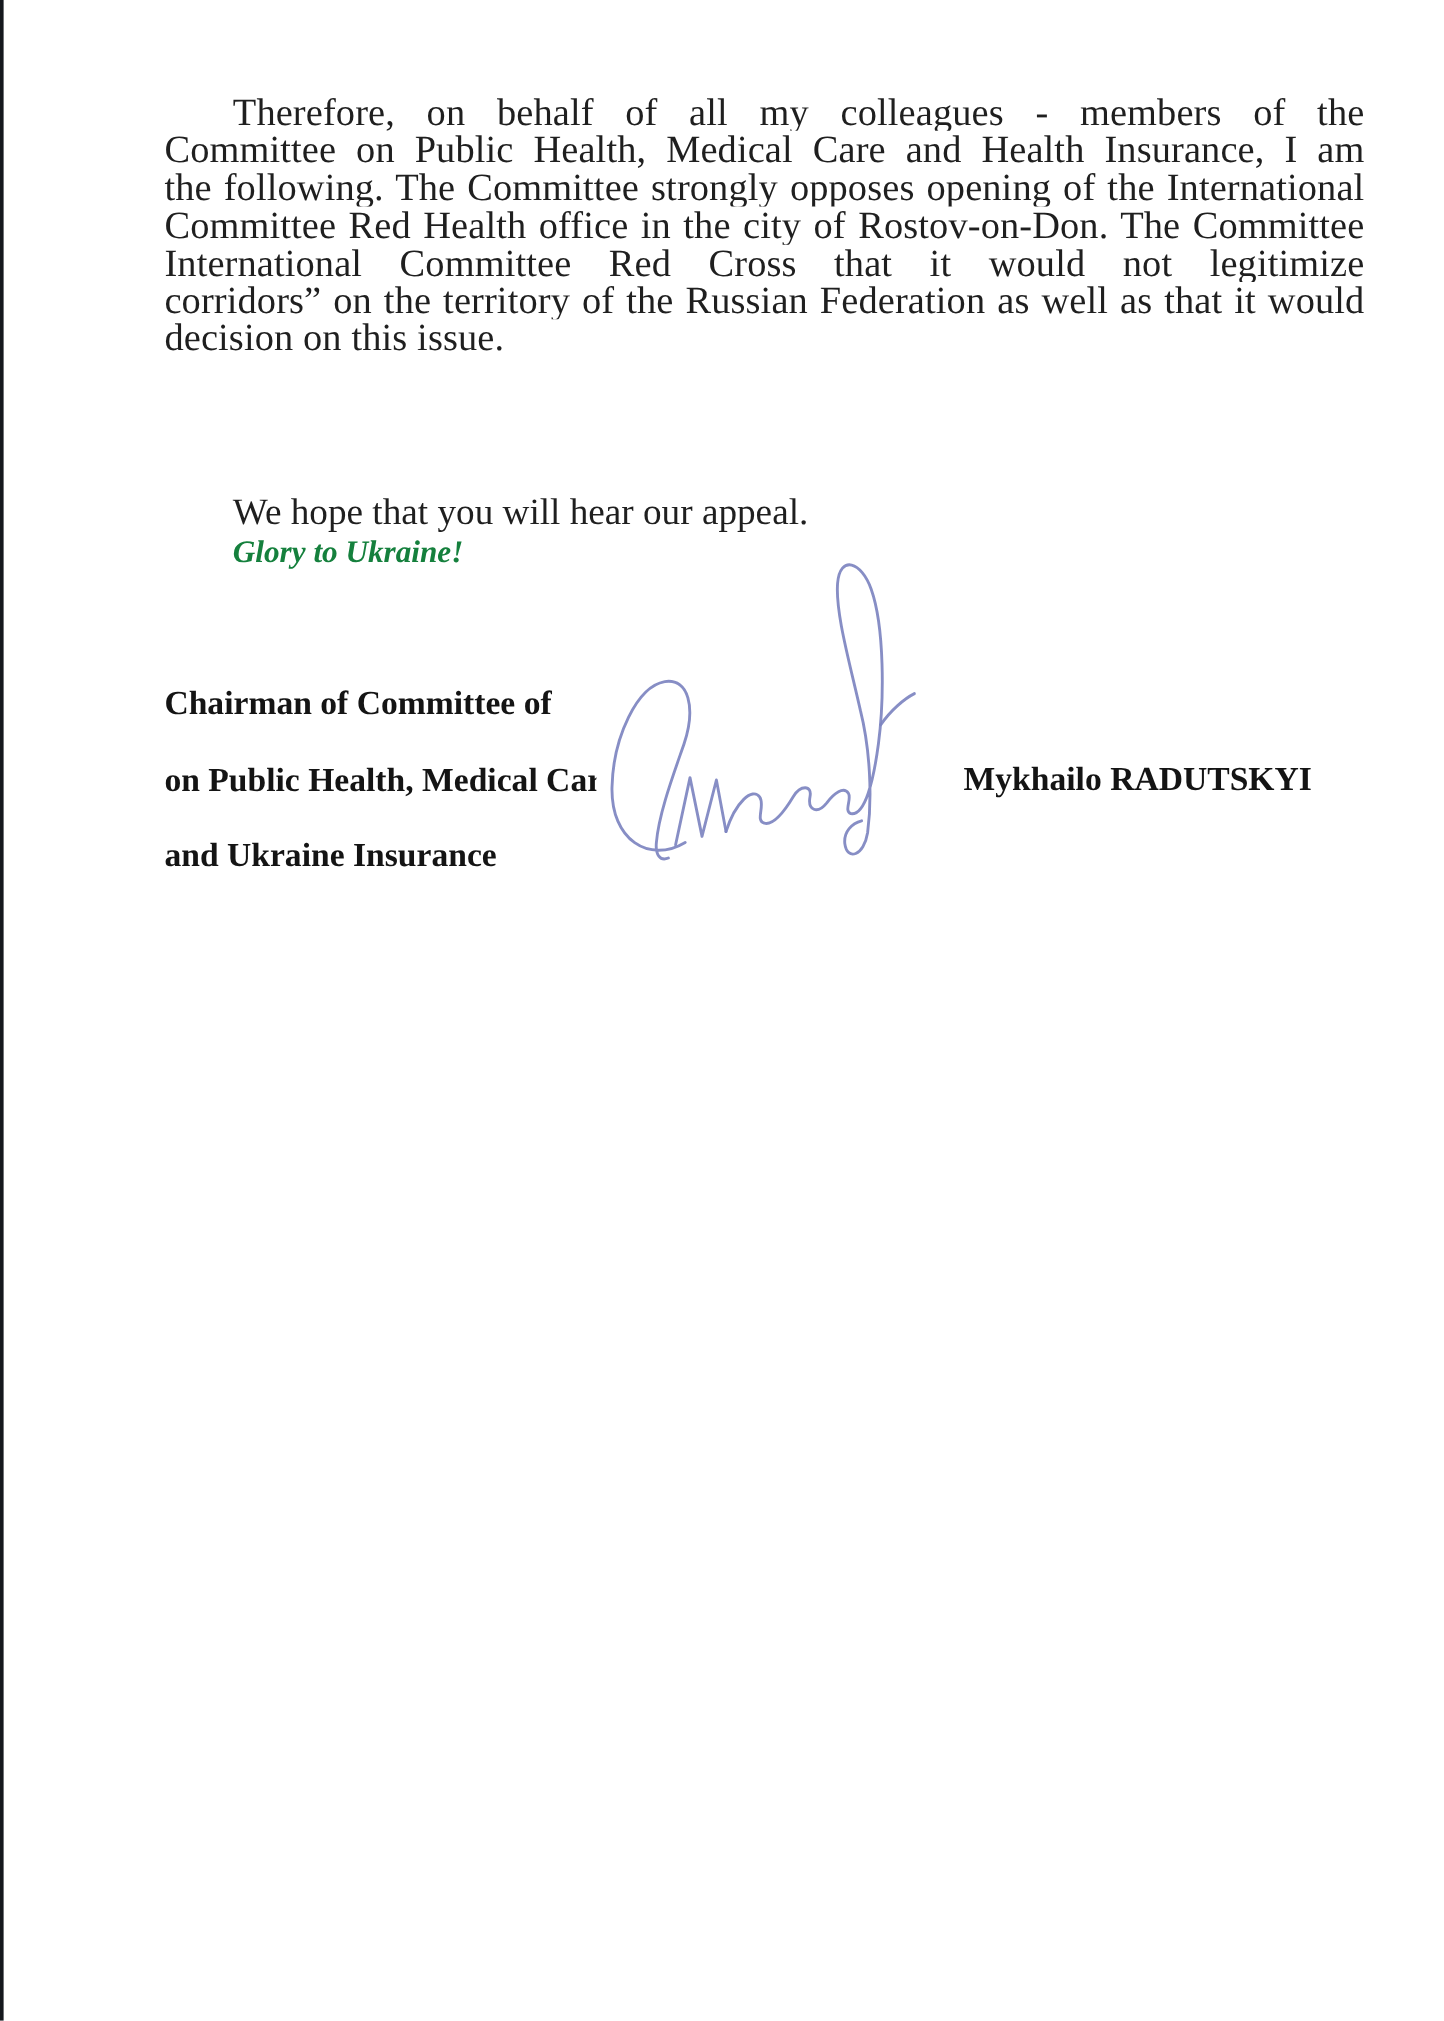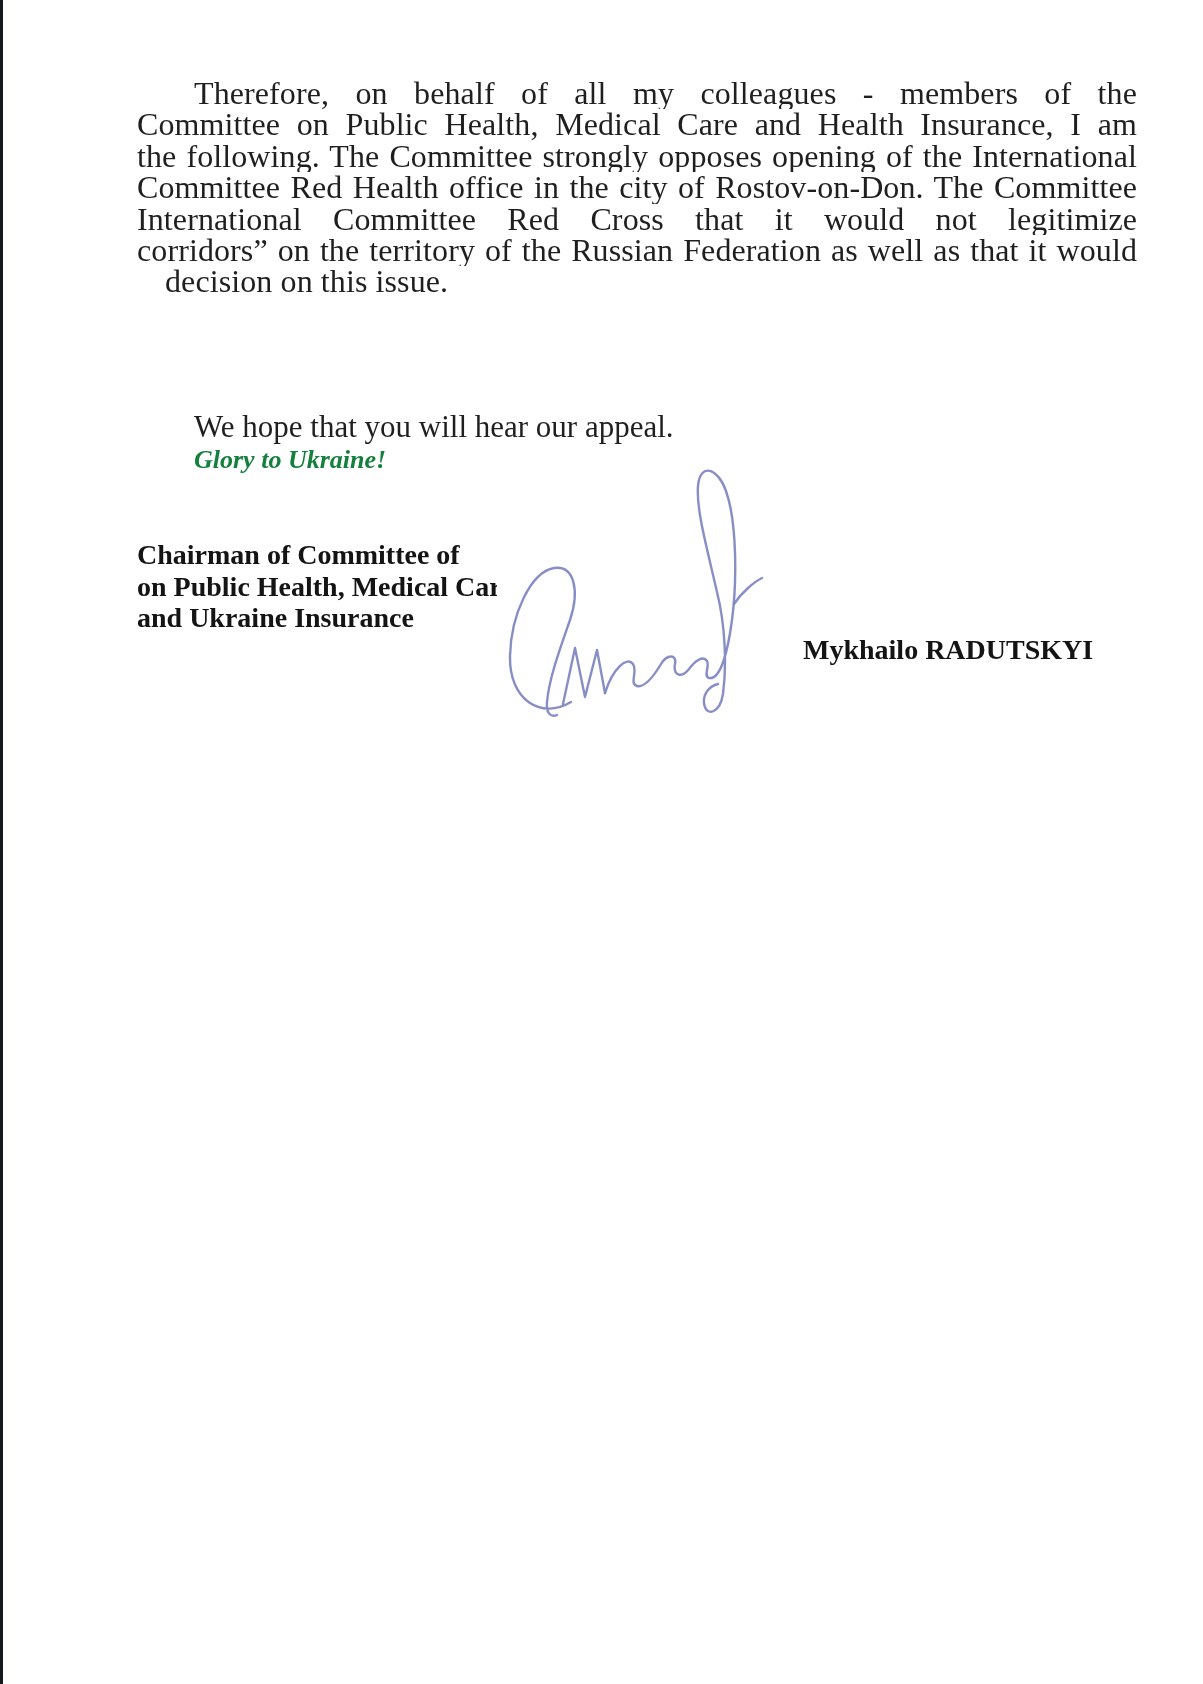--- a/index.html
+++ b/index.html
@@ -23,21 +23,21 @@
   .body-text {
     position: absolute;
     left: 137px; top: 78px; width: 1000px;
     font-size: 32px; line-height: 31.4px;
     color: var(--txt, #1f1f1f);
     letter-spacing: 0.1px;
     font-family: Liberation Serif, serif;
   }
   .jline { text-align: justify; text-align-last: justify; height: 31.4px; overflow: hidden; }
   .jline.first { text-indent: 57px; }
-  .jline.last { text-align: center; text-align-last: left; margin-left: 28px; }
+  .jline.last { text-align: center; text-align-last: left; }
 
   .closing {
     position: absolute;
     left: 137px; top: 411px; width: 1000px;
     font-size: 31px; line-height: 31.4px;
     color: var(--txt, #1f1f1f);
     text-indent: 57px;
   }
   .slogan {
     position: absolute;
@@ -49,21 +49,21 @@
   }
 
   
   .sig-title {
     position: absolute;
     left: 137px; top: 539px;
     font-size: 28px; line-height: 31.5px;
     font-weight: bold; color: #141414;
     white-space: nowrap;
   }
-  .sigline { height: 31.5px; }
+  .sigline { height: 31.5px; margin-top: 32px; }
 
   
   .sig-name {
     position: absolute;
     left: 803px; top: 634px;
     font-size: 28px; line-height: 31.5px;
     font-weight: bold; color: #141414;
     white-space: nowrap;
     text-align: right;
   }

